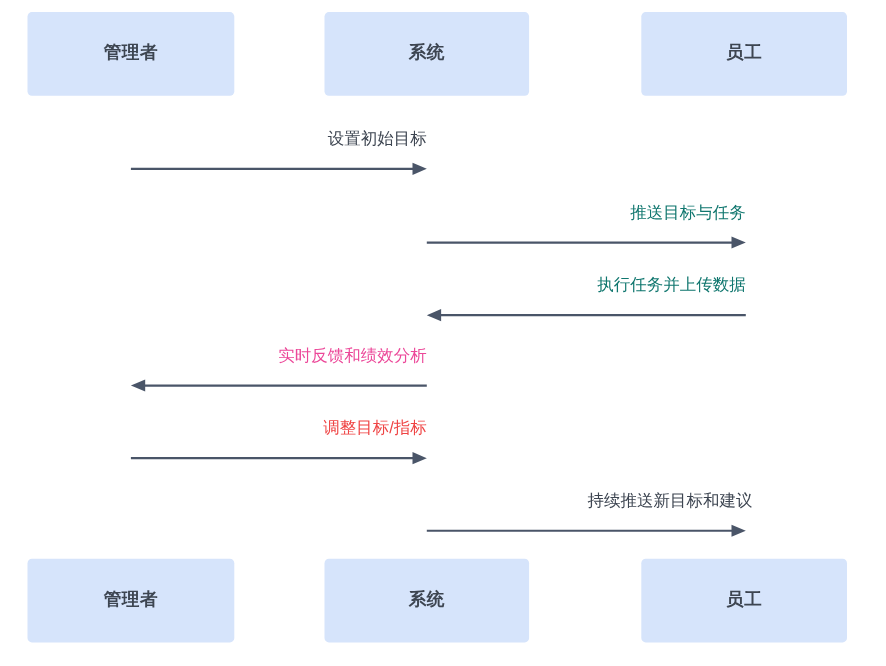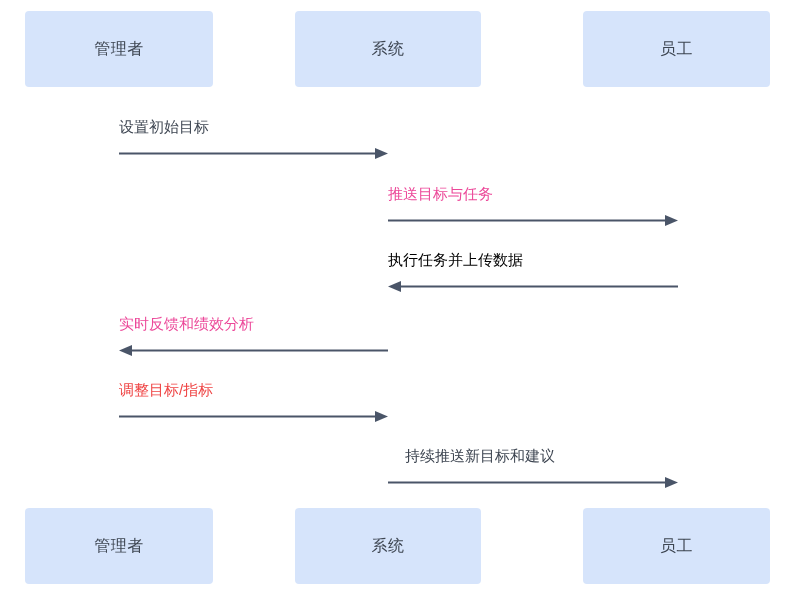--- a/index.html
+++ b/index.html
@@ -26,30 +26,31 @@
     display: flex;
     align-items: center;
     justify-content: center;
     box-sizing: border-box;
   }
   .participant-label {
     font-size: 16px;
     color: #3d4551;
     line-height: 1;
     letter-spacing: 0.5px;
+    font-weight: bold;
   }
   .message {
     position: absolute;
   }
   .message-label {
     position: absolute;
     font-size: 15px;
     color: #3d4551;
     white-space: nowrap;
-    text-align: left;
+    text-align: right;
     line-height: 1;
   }
   .message-arrow {
     position: absolute;
   }
   .message-arrow svg {
     display: block;
     overflow: visible;
   }
 </style>
@@ -71,30 +72,30 @@
   <div class="message">
     <div class="message-label" id="msg-label-0" style="left: 119px; width: 269px; top: 119px; color: rgb(61, 69, 81);">设置初始目标</div>
     <div class="message-arrow" id="msg-arrow-0" style="left: 119px; top: 145.5px;">
         <svg width="269" height="15" viewBox="0 0 269 15">
           <line x1="0" y1="7.5" x2="257" y2="7.5" stroke="#4a5568" stroke-width="2"></line>
           <polygon points="269,7.5 256,2 256,13" fill="#4a5568"></polygon>
         </svg>
       </div>
   </div>
   <div class="message">
-    <div class="message-label" id="msg-label-1" style="left: 388px; width: 290px; top: 186px; color: #ec4899;">推送目标与任务</div>
+    <div class="message-label" id="msg-label-1" style="left: 388px; width: 290px; top: 186px; color: #0f766e;">推送目标与任务</div>
     <div class="message-arrow" id="msg-arrow-1" style="left: 388px; top: 212.5px;">
         <svg width="290" height="15" viewBox="0 0 290 15">
           <line x1="0" y1="7.5" x2="278" y2="7.5" stroke="#4a5568" stroke-width="2"></line>
           <polygon points="290,7.5 277,2 277,13" fill="#4a5568"></polygon>
         </svg>
       </div>
   </div>
   <div class="message">
-    <div class="message-label" id="msg-label-2" style="left: 388px; width: 290px; top: 252px; color: #000000;">执行任务并上传数据</div>
+    <div class="message-label" id="msg-label-2" style="left: 388px; width: 290px; top: 252px; color: #0f766e;">执行任务并上传数据</div>
     <div class="message-arrow" id="msg-arrow-2" style="left: 388px; top: 278.5px;">
         <svg width="290" height="15" viewBox="0 0 290 15">
           <line x1="12" y1="7.5" x2="290" y2="7.5" stroke="#4a5568" stroke-width="2"></line>
           <polygon points="0,7.5 13,2 13,13" fill="#4a5568"></polygon>
         </svg>
       </div>
   </div>
   <div class="message">
     <div class="message-label" id="msg-label-3" style="left: 119px; width: 269px; top: 316px; color: #ec4899;">实时反馈和绩效分析</div>
     <div class="message-arrow" id="msg-arrow-3" style="left: 119px; top: 342.5px;">
@@ -107,21 +108,21 @@
   <div class="message">
     <div class="message-label" id="msg-label-4" style="left: 119px; width: 269px; top: 382px; color: #ef4444;">调整目标/指标</div>
     <div class="message-arrow" id="msg-arrow-4" style="left: 119px; top: 408.5px;">
         <svg width="269" height="15" viewBox="0 0 269 15">
           <line x1="0" y1="7.5" x2="257" y2="7.5" stroke="#4a5568" stroke-width="2"></line>
           <polygon points="269,7.5 256,2 256,13" fill="#4a5568"></polygon>
         </svg>
       </div>
   </div>
   <div class="message">
-    <div class="message-label" id="msg-label-5" style="left: 405px; width: 290px; top: 448px; color: rgb(61, 69, 81);">持续推送新目标和建议</div>
+    <div class="message-label" id="msg-label-5" style="left: 394px; width: 290px; top: 448px; color: rgb(61, 69, 81);">持续推送新目标和建议</div>
     <div class="message-arrow" id="msg-arrow-5" style="left: 388px; top: 474.5px;">
         <svg width="290" height="15" viewBox="0 0 290 15">
           <line x1="0" y1="7.5" x2="278" y2="7.5" stroke="#4a5568" stroke-width="2"></line>
           <polygon points="290,7.5 277,2 277,13" fill="#4a5568"></polygon>
         </svg>
       </div>
   </div>
 
   <div class="participant-box" id="bot-box-0" style="left: 25px; width: 188px; top: 508px; height: 76px; background: rgb(214, 228, 251);">
     <span class="participant-label">管理者</span>

